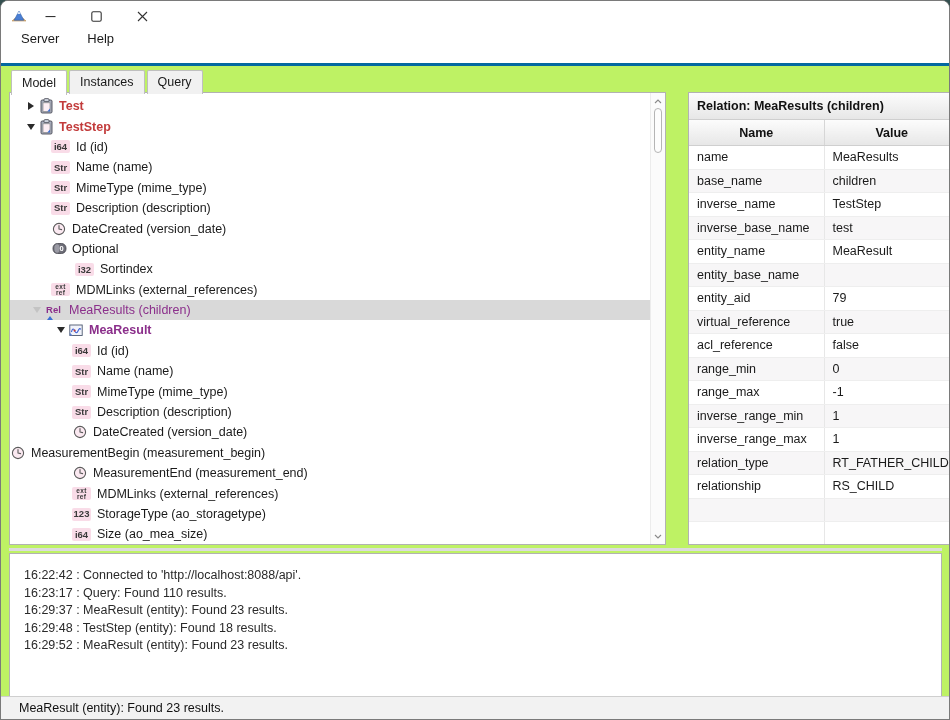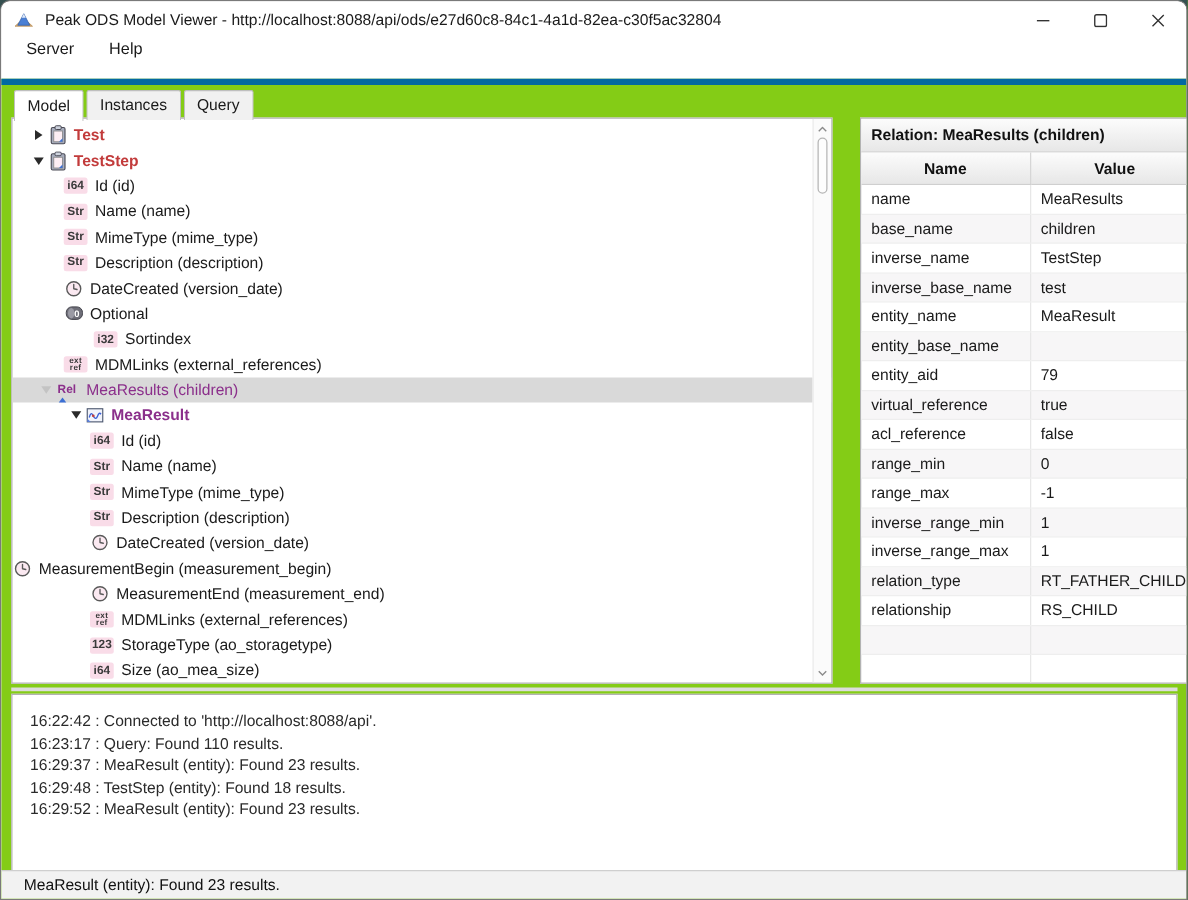--- a/index.html
+++ b/index.html
@@ -10,21 +10,21 @@
   .titlebar{height:30px;display:flex;align-items:center;padding-left:10px;background:#fff;}
   .app-icon{width:16px;height:16px;flex:none;}
   .title-text{font-size:12.5px;color:#1a1a1a;margin-left:9px;flex:1;white-space:nowrap;overflow:hidden;}
   .win-controls{display:flex;height:100%;flex:none;}
   .win-btn{width:46px;display:flex;align-items:center;justify-content:center;cursor:default;}
   
   .menubar{height:32px;display:flex;padding-left:20px;gap:28px;background:#fff;
     font-size:13px;color:#1a1a1a;}
   .menu-item{cursor:default;}
   
-  .content{position:absolute;top:62px;left:0;right:0;bottom:0;background:#84cc16;border-top:5px solid #0369a1;}
+  .content{position:absolute;top:62px;left:0;right:0;bottom:0;background:#bef264;border-top:3px solid #0369a1;}
   .tabs{position:absolute;top:4px;left:10px;display:flex;align-items:flex-end;z-index:3;}
   .tab{font-size:12.5px;color:#1a1a1a;padding:4px 10px 5px;background:#f1f1f1;
     border:1px solid #bfbfbf;border-bottom:none;margin-right:2px;border-radius:2px 2px 0 0;}
   .tab.active{background:#fff;padding-top:5px;margin-bottom:-1px;z-index:4;}
   
   .tree-panel{position:absolute;left:8px;top:26px;width:657px;height:453px;box-sizing:border-box;
     background:#fff;border:1px solid #b2b2b2;overflow:hidden;}
   .tree-rows{padding-top:3px;}
   .tree-row{height:20.4px;display:flex;align-items:center;font-size:12.5px;color:#1a1a1a;
     width:calc(100% - 15px);white-space:nowrap;}
@@ -78,21 +78,20 @@
 <div class="window">
 
   <div class="titlebar">
     <span class="app-icon">
       <svg width="16" height="16" viewBox="0 0 16 16">
         <polygon points="1,13 15,13 12,10.2 4,10.2" fill="#d9b07a" stroke="#b98f55" stroke-width="0.6"></polygon>
         <polygon points="3.2,12.2 8,3 12.8,12.2" fill="#4a7fd4" stroke="#2f5ea8" stroke-width="0.6"></polygon>
         <polygon points="6.4,6.1 8,3 9.6,6.1" fill="#dfe9f8"></polygon>
       </svg>
     </span>
-    <span class="title-text">Peak ODS Model Viewer - http://localhost:8088/api/ods/e27d60c8-84c1-4a1d-82ea-c30f5ac32804</span>
     <span class="win-controls">
       <span class="win-btn">
         <svg width="11" height="11" viewBox="0 0 11 11">
             <rect x="0.5" y="5" width="10" height="1.1" fill="#333"></rect>
           </svg>
       </span>
       <span class="win-btn">
         <svg width="11" height="11" viewBox="0 0 11 11">
             <rect x="0.8" y="0.8" width="9.4" height="9.4" rx="1.5" fill="none" stroke="#333" stroke-width="1.1"></rect>
           </svg>

